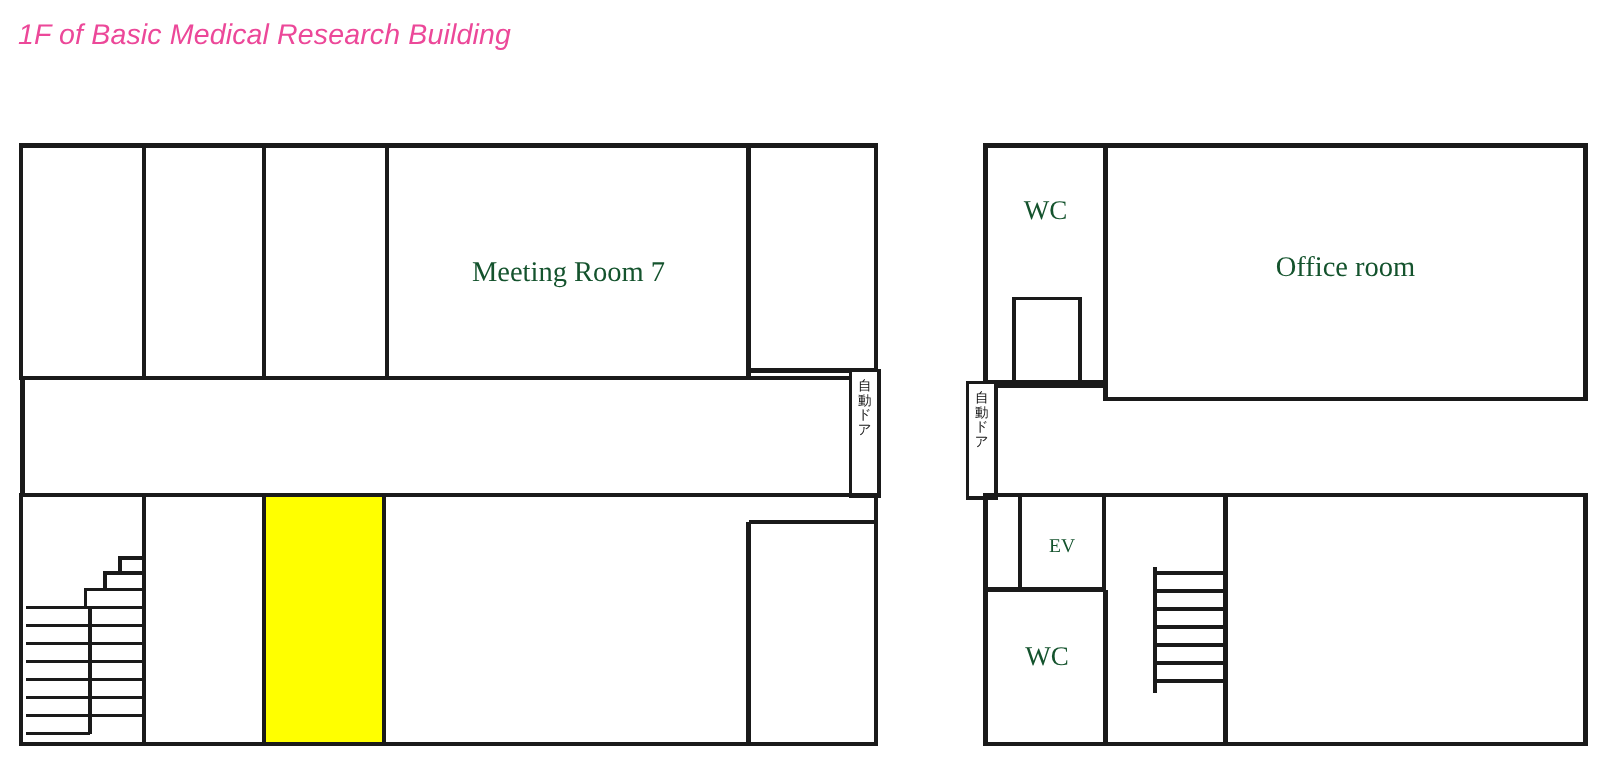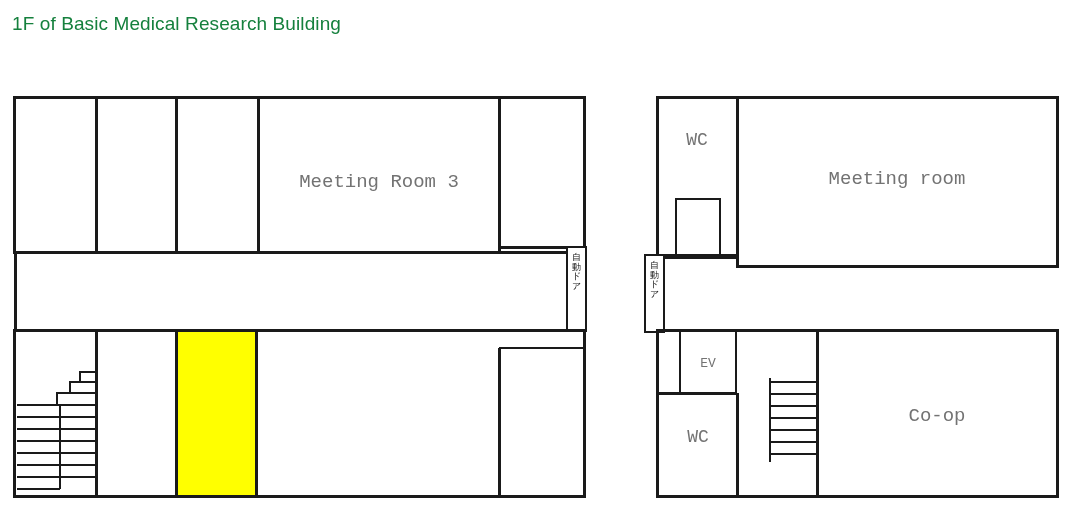--- a/index.html
+++ b/index.html
@@ -19,32 +19,33 @@
     width: 1070px;
     height: 510px;
   }
   #page-title {
     position: absolute;
     left: 12px;
     top: 13px;
     font-size: 19px;
     font-weight: 400;
     letter-spacing: 0.1px;
-    color: #15803d;
+    color: #ec4899;
     white-space: nowrap;
+    font-style: italic;
   }
   .floorplan-svg {
     position: absolute;
     left: 0;
     top: 0;
   }
   .room-label {
     position: absolute;
-    font-family: Liberation Mono, monospace;
-    color: #737373;
+    font-family: Liberation Serif, serif;
+    color: #14532d;
     text-align: center;
     white-space: nowrap;
     line-height: 1.28;
     pointer-events: none;
   }
   .lbl-lg { font-size: 19px; }
   .lbl-md { font-size: 18px; }
   .lbl-sm { font-size: 13px; }
   .lbl-multi { white-space: normal; line-height: 1.30; }
   .vtext {
@@ -142,33 +143,32 @@
         <line x1="770" y1="394" x2="817" y2="394"></line>
         <line x1="770" y1="406" x2="817" y2="406"></line>
         <line x1="770" y1="418" x2="817" y2="418"></line>
         <line x1="770" y1="430" x2="817" y2="430"></line>
         <line x1="770" y1="442" x2="817" y2="442"></line>
         <line x1="770" y1="454" x2="817" y2="454"></line>
       </g>
     </g>
   </svg>
 
-  <div class="room-label lbl-lg" style="left:259px; top:170px; width:240px;">Meeting Room 3</div>
+  <div class="room-label lbl-lg" style="left:259px; top:170px; width:240px;">Meeting Room 7</div>
 
 
 
   <div class="room-label lbl-md" style="left:658px; top:129px; width:78px;">WC</div>
 
-  <div class="room-label lbl-lg" style="left:738px; top:167px; width:318px;">Meeting room</div>
+  <div class="room-label lbl-lg" style="left:738px; top:167px; width:318px;">Office room</div>
 
   <div class="room-label lbl-sm" style="left:682px; top:356px; width:52px;">EV</div>
 
   <div class="room-label lbl-md" style="left:659px; top:426px; width:78px;">WC</div>
 
-  <div class="room-label lbl-lg" style="left:818px; top:404px; width:238px;">Co-op</div>
 
   <div class="vtext" style="left:569px; top:253px; width:15px;">
     <span>自</span>
     <span>動</span>
     <span>ド</span>
     <span>ア</span>
   </div>
 
   <div class="vtext" style="left:647px; top:261px; width:15px;">
     <span>自</span>

